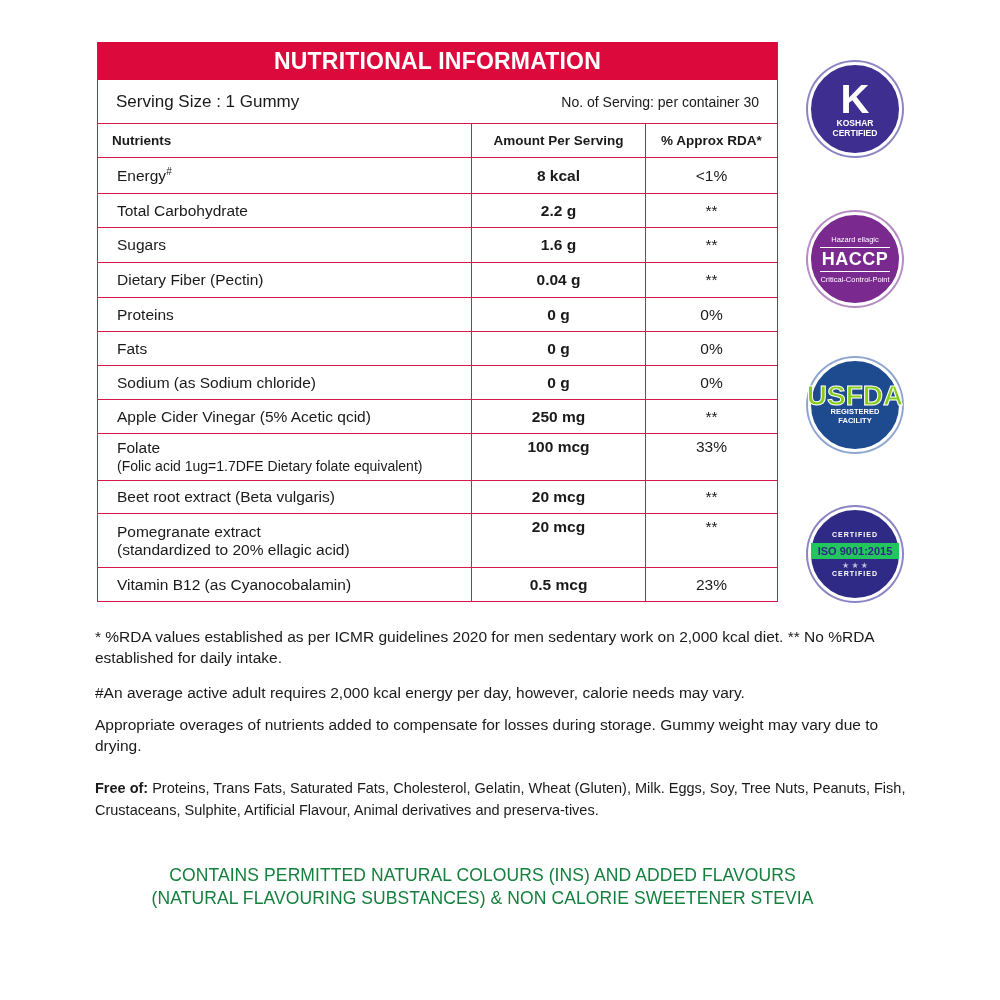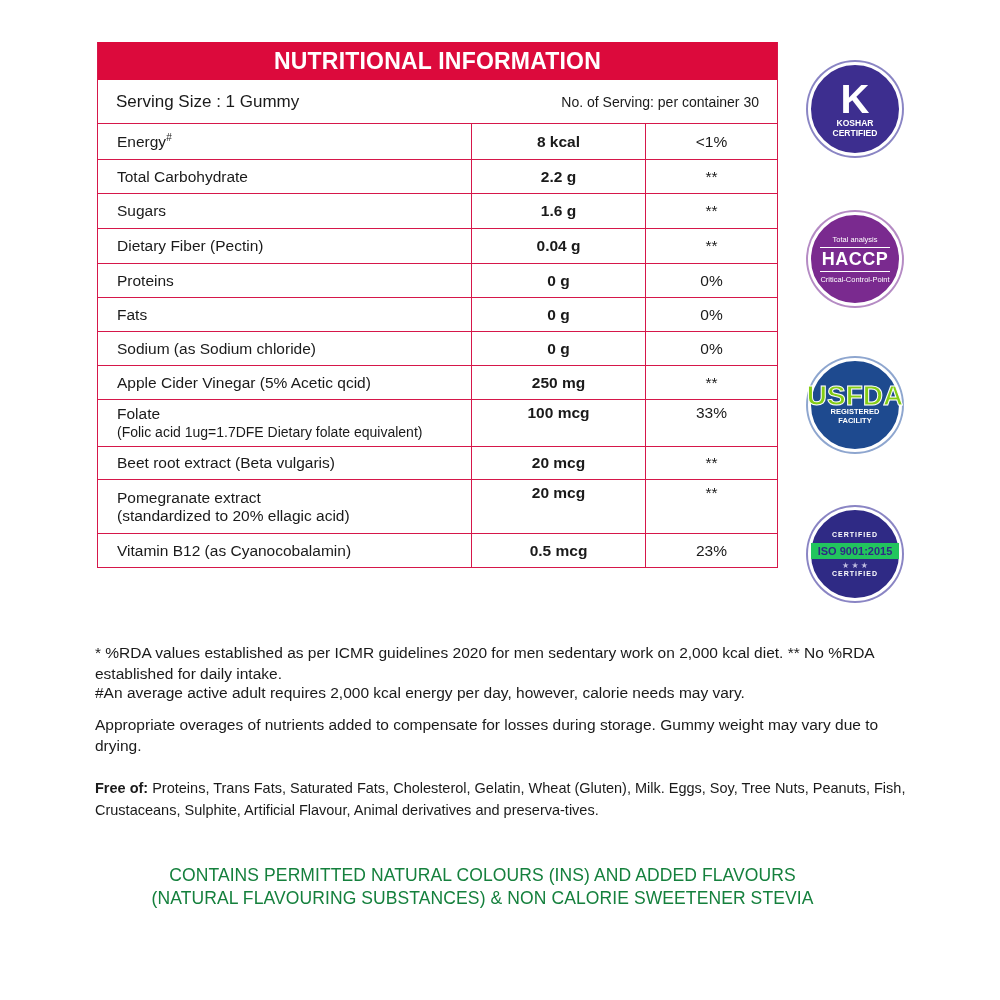--- a/index.html
+++ b/index.html
@@ -48,38 +48,43 @@
   .b-haccp .small { font-size: 7.5px; font-weight: normal; }
   .b-usfda { top: 358px; background: #1e4a8f; box-shadow: 0 0 0 2px #8ea6cf; }
   .b-usfda .big { font-size: 28px; line-height: 22px; color: #84cc16; -webkit-text-stroke: 1px #fff; }
   .b-usfda .small { font-size: 7.5px; line-height: 9px; }
   .b-iso { top: 507px; background: #2f2a85; box-shadow: 0 0 0 2px #8a85c4; }
   .b-iso .ring { font-size: 7px; letter-spacing: 1px; }
   .b-iso .mid { width: 100%; background: #22c55e; color: #2f2a85; font-size: 11px; padding: 2px 0; margin: 5px 0 2px 0; }
   .b-iso .stars { font-size: 8px; color: #c0bde0; }
 
   .notes { position: absolute; left: 95px; width: 800px; font-size: 15.5px; line-height: 21px; color: #1a1a1a; }
-  .n1 { top: 626px; margin-top: 16px; }
+  .n1 { top: 626px; }
   .n2 { top: 682px; }
   .n3 { top: 714px; }
   .free { position: absolute; left: 95px; top: 777px; width: 845px; font-size: 14.5px; line-height: 22px; }
   .free b { font-weight: bold; }
   .contains {
     position: absolute; left: 100px; top: 864px; width: 765px; text-align: center;
     color: #15803d; font-size: 17.5px; line-height: 23px; letter-spacing: 0.1px;
   }
 </style>
 </head>
 <body>
 
 <div class="nut-table">
   <div class="title-bar">NUTRITIONAL INFORMATION</div>
   <div class="serving-row">
     <span class="serving-size">Serving Size : 1 Gummy</span>
     <span class="serving-count">No. of Serving: per container 30</span>
+  </div>
+  <div class="grid-row hdr" style="height:34px">
+    <div class="cell c1">Nutrients</div>
+    <div class="cell c2">Amount Per Serving</div>
+    <div class="cell c3">% Approx RDA*</div>
   </div>
 
   <div class="grid-row" style="height:36px">
     <div class="cell c1">
         <span><span>Energy</span><sup>#</sup></span>
       </div>
     <div class="cell c2">8 kcal</div>
     <div class="cell c3">&lt;1%</div>
   </div>
   <div class="grid-row" style="height:34px">
@@ -145,21 +150,21 @@
   </div>
 </div>
 
 <div class="badge b-kosher">
   <div class="big">K</div>
   <div class="small">KOSHAR</div>
   <div class="small">CERTIFIED</div>
 </div>
 
 <div class="badge b-haccp">
-  <div class="small">Total analysis</div>
+  <div class="small">Hazard ellagic</div>
   <div class="big">HACCP</div>
   <div class="small">Critical-Control-Point</div>
 </div>
 
 <div class="badge b-usfda">
   <div class="big">USFDA</div>
   <div class="small">REGISTERED</div>
   <div class="small">FACILITY</div>
 </div>
 

